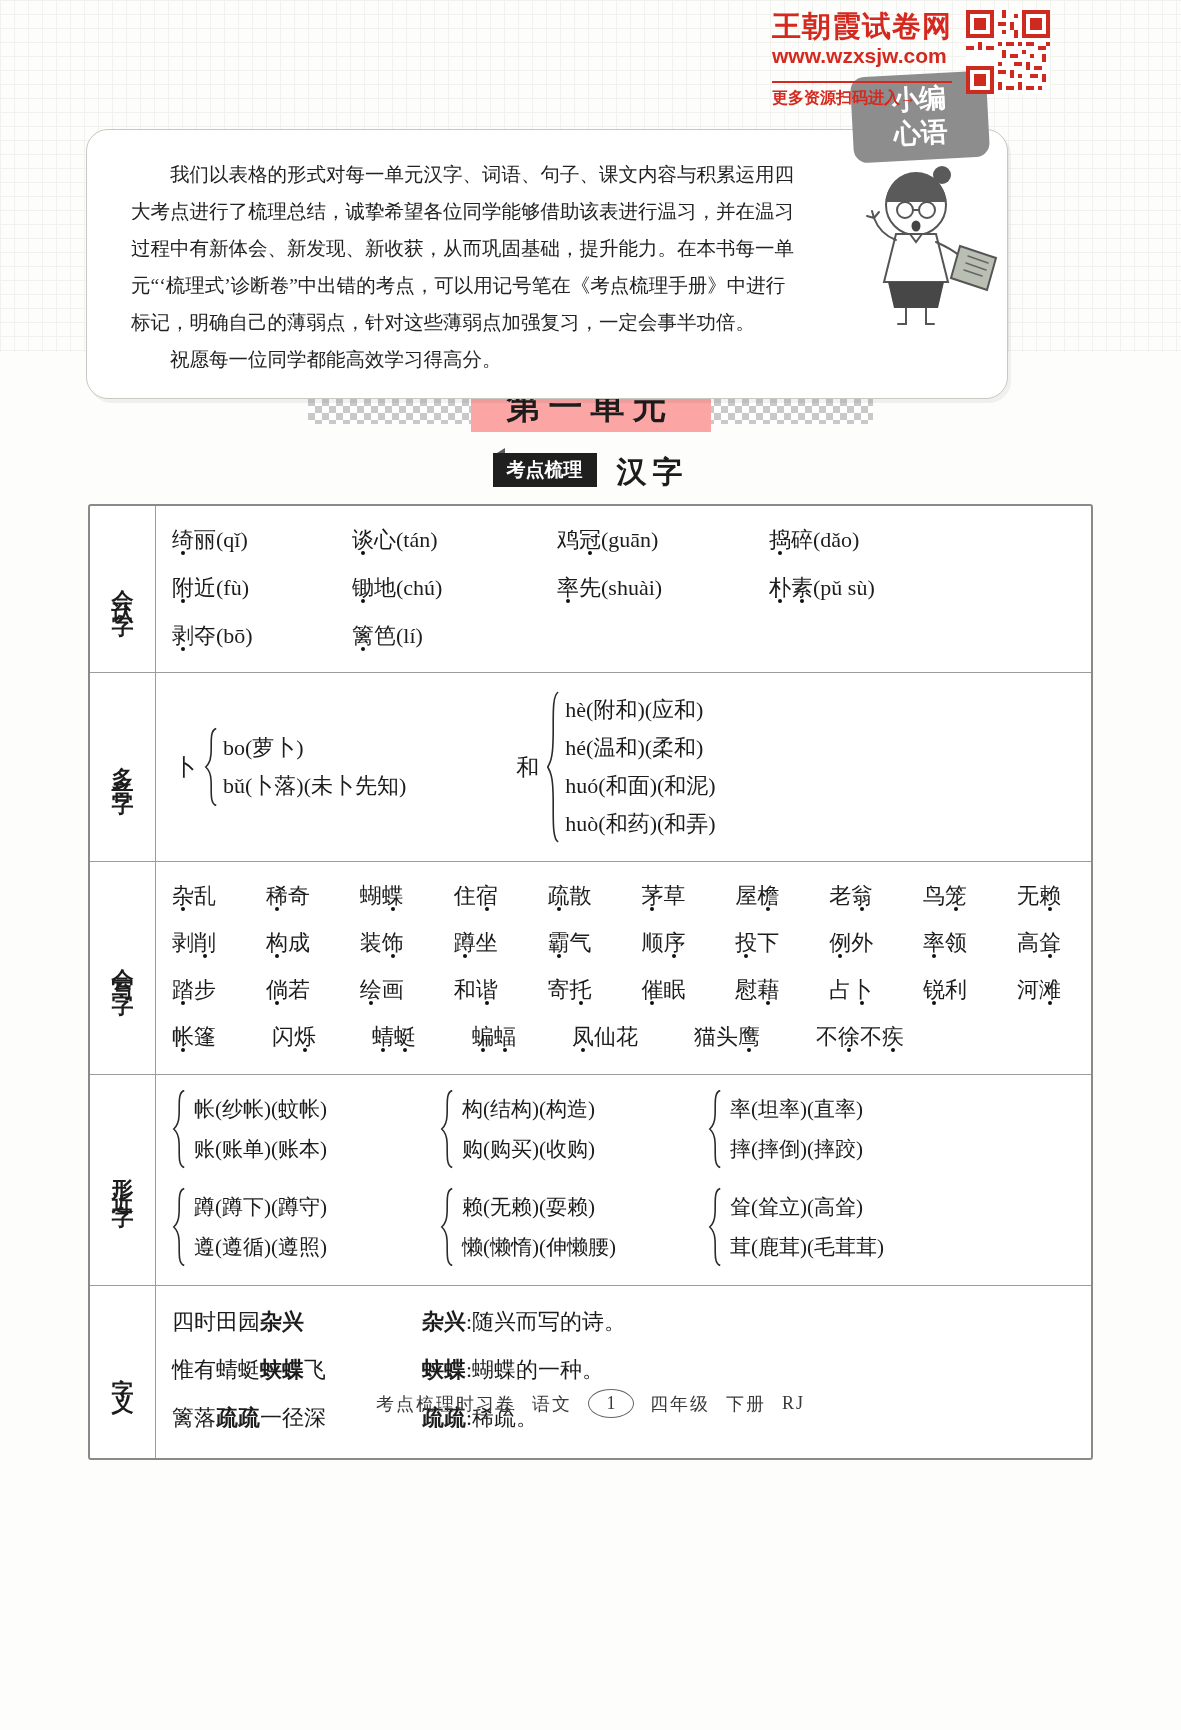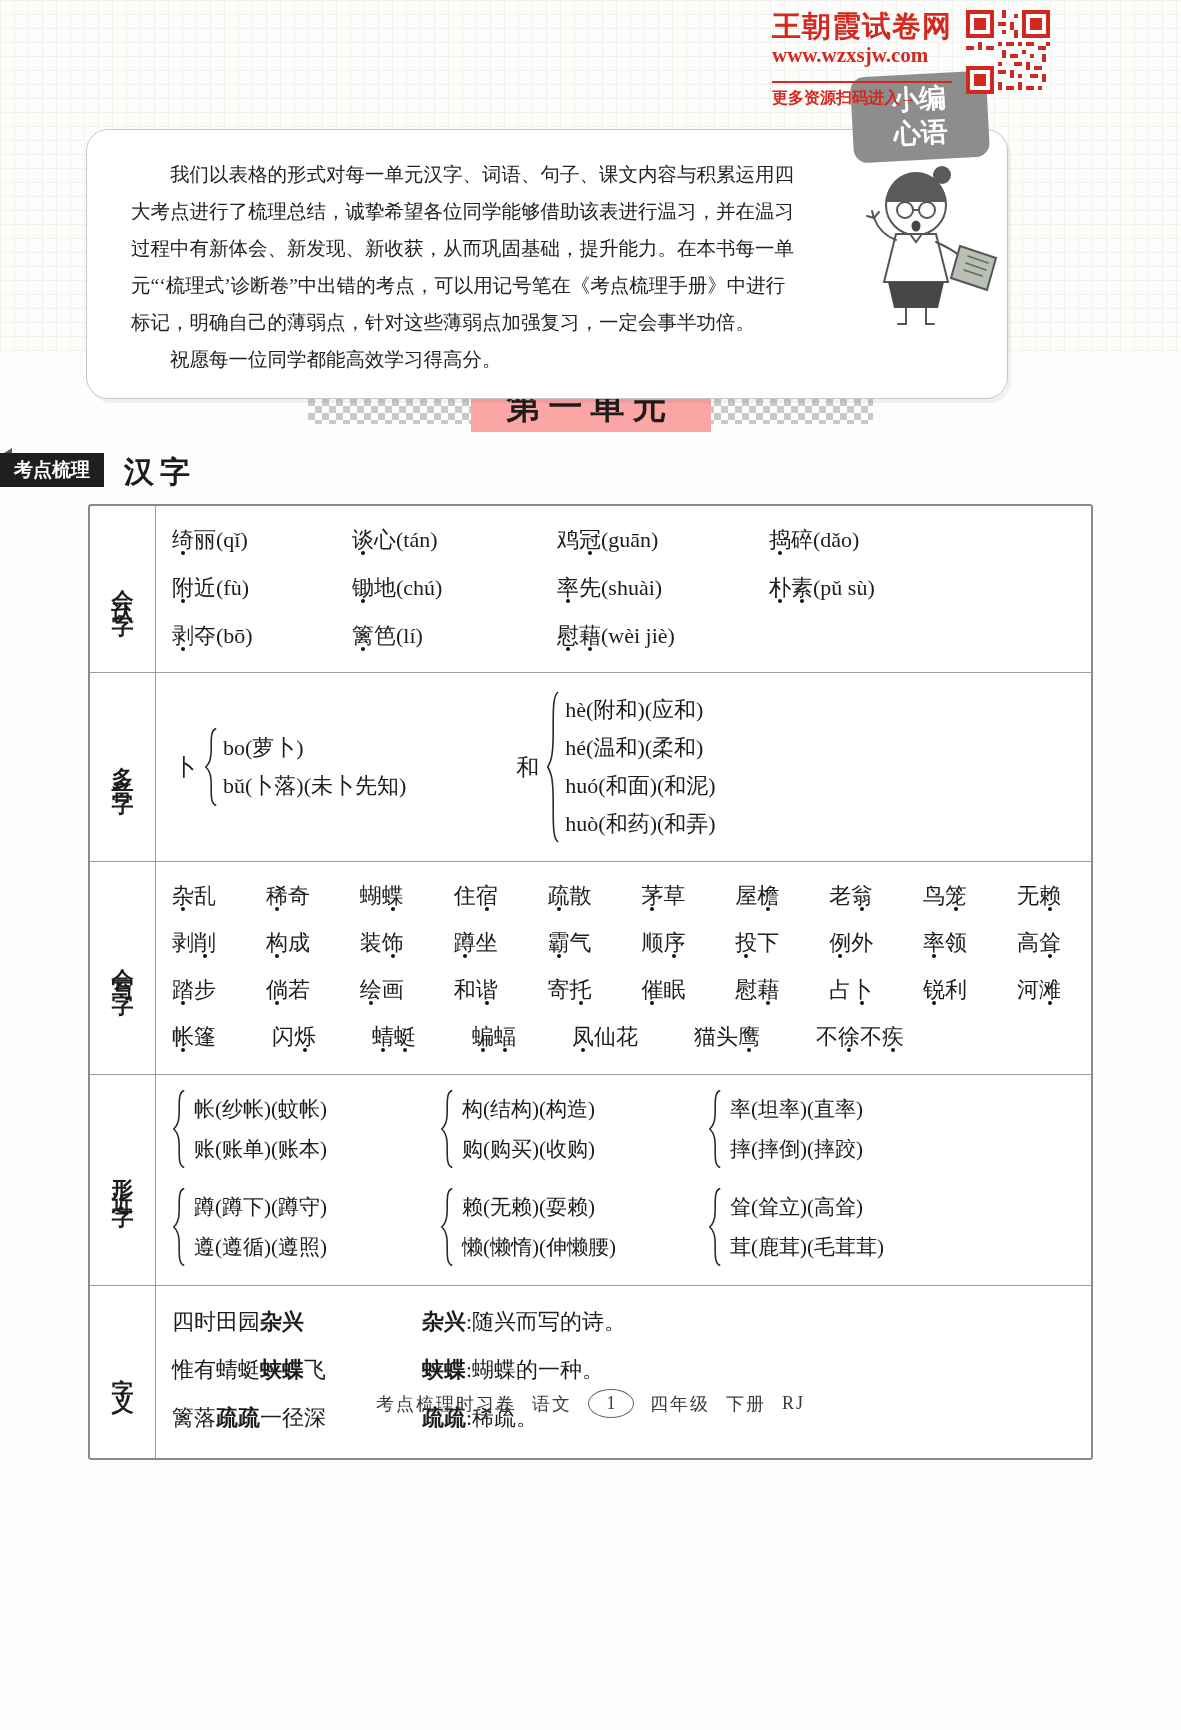--- a/index.html
+++ b/index.html
@@ -14,21 +14,21 @@
     background-image:
       linear-gradient(#ebebe7 1px, transparent 1px),
       linear-gradient(90deg, #ebebe7 1px, transparent 1px);
     background-size:14px 14px; opacity:.65; pointer-events:none;
   }
 
   
   .top-header { position:absolute; top:10px; left:772px; display:flex; gap:14px; align-items:flex-start; z-index:3; }
   .brand { display:flex; flex-direction:column; }
   .brand-name { font-family:"Liberation Sans","DejaVu Sans",sans-serif; font-weight:800; font-size:29px; color:#d5281e; letter-spacing:1px; line-height:32px; }
-  .brand-url  { font-family:Liberation Serif, serif; font-weight:700; font-size:21px; color:#d5281e; line-height:27px; }
+  .brand-url  { font-family:Liberation Sans, sans-serif; font-weight:700; font-size:21px; color:#d5281e; line-height:27px; }
   .brand-hint { font-family:"Liberation Sans","DejaVu Sans",sans-serif; font-weight:700; font-size:16px; color:#d5281e; line-height:24px; border-top:2px solid #d5281e; margin-top:12px; padding-top:3px; }
   .qr { width:84px; height:84px; background:#fff; }
   .qr svg { width:100%; height:100%; shape-rendering:crispEdges; }
 
   
   .note-box {
     position:absolute; left:86px; top:92px; width:922px; min-height:240px;
     background:#fff; border:1px solid #c8c8c2; border-radius:22px;
     padding:26px 212px 20px 44px; z-index:1;
     box-shadow:3px 4px 0 rgba(0,0,0,.05);
@@ -50,21 +50,21 @@
     background:repeating-conic-gradient(#c9c9c9 0% 25%, #ffffff 0% 50%);
     background-size:14px 14px;
   }
   .unit-title {
     position:absolute; left:50%; transform:translateX(-50%); top:-4px;
     background:#fca5a5; padding:2px 36px;
     font-size:34px; font-weight:800; letter-spacing:8px;
   }
 
   
-  .section-head { position:absolute; top:452px; left:0; width:100%; }
+  .section-head { position:absolute; top:452px; left:0; width:100%; text-align:center; }
   .tag {
     position:relative; display:inline-block; background:#1f1f1f; color:#fff;
     font-family:"Liberation Sans","DejaVu Sans",sans-serif; font-weight:700; font-size:19px;
     padding:4px 14px; vertical-align:6px;
   }
   .tag::before { content:""; position:absolute; left:4px; top:-5px;
     border-left:8px solid transparent; border-bottom:5px solid #5a5a5a; }
   .sec-title { font-family:"Liberation Sans","DejaVu Sans",sans-serif; font-weight:800; font-size:30px; letter-spacing:6px; margin-left:16px; }
 
   
@@ -193,21 +193,20 @@
           </div>
           <div class="pin-line">
             <span><span class="em">附</span>近(fù)</span>
             <span><span class="em">锄</span>地(chú)</span>
             <span><span class="em">率</span>先(shuài)</span>
             <span><span class="em">朴</span><span class="em">素</span>(pǔ sù)</span>
           </div>
           <div class="pin-line">
             <span><span class="em">剥</span>夺(bō)</span>
             <span><span class="em">篱</span>笆(lí)</span>
-            <span><span class="em">慰</span><span class="em">藉</span>(wèi jiè)</span>
           </div>
         </div>
     </div>
     <div class="trow">
       <div class="row-head">
           <span class="vert">多音字</span>
         </div>
       <div class="cell cell-poly">
           <div class="poly-group">
             <span class="poly-char">卜</span>

